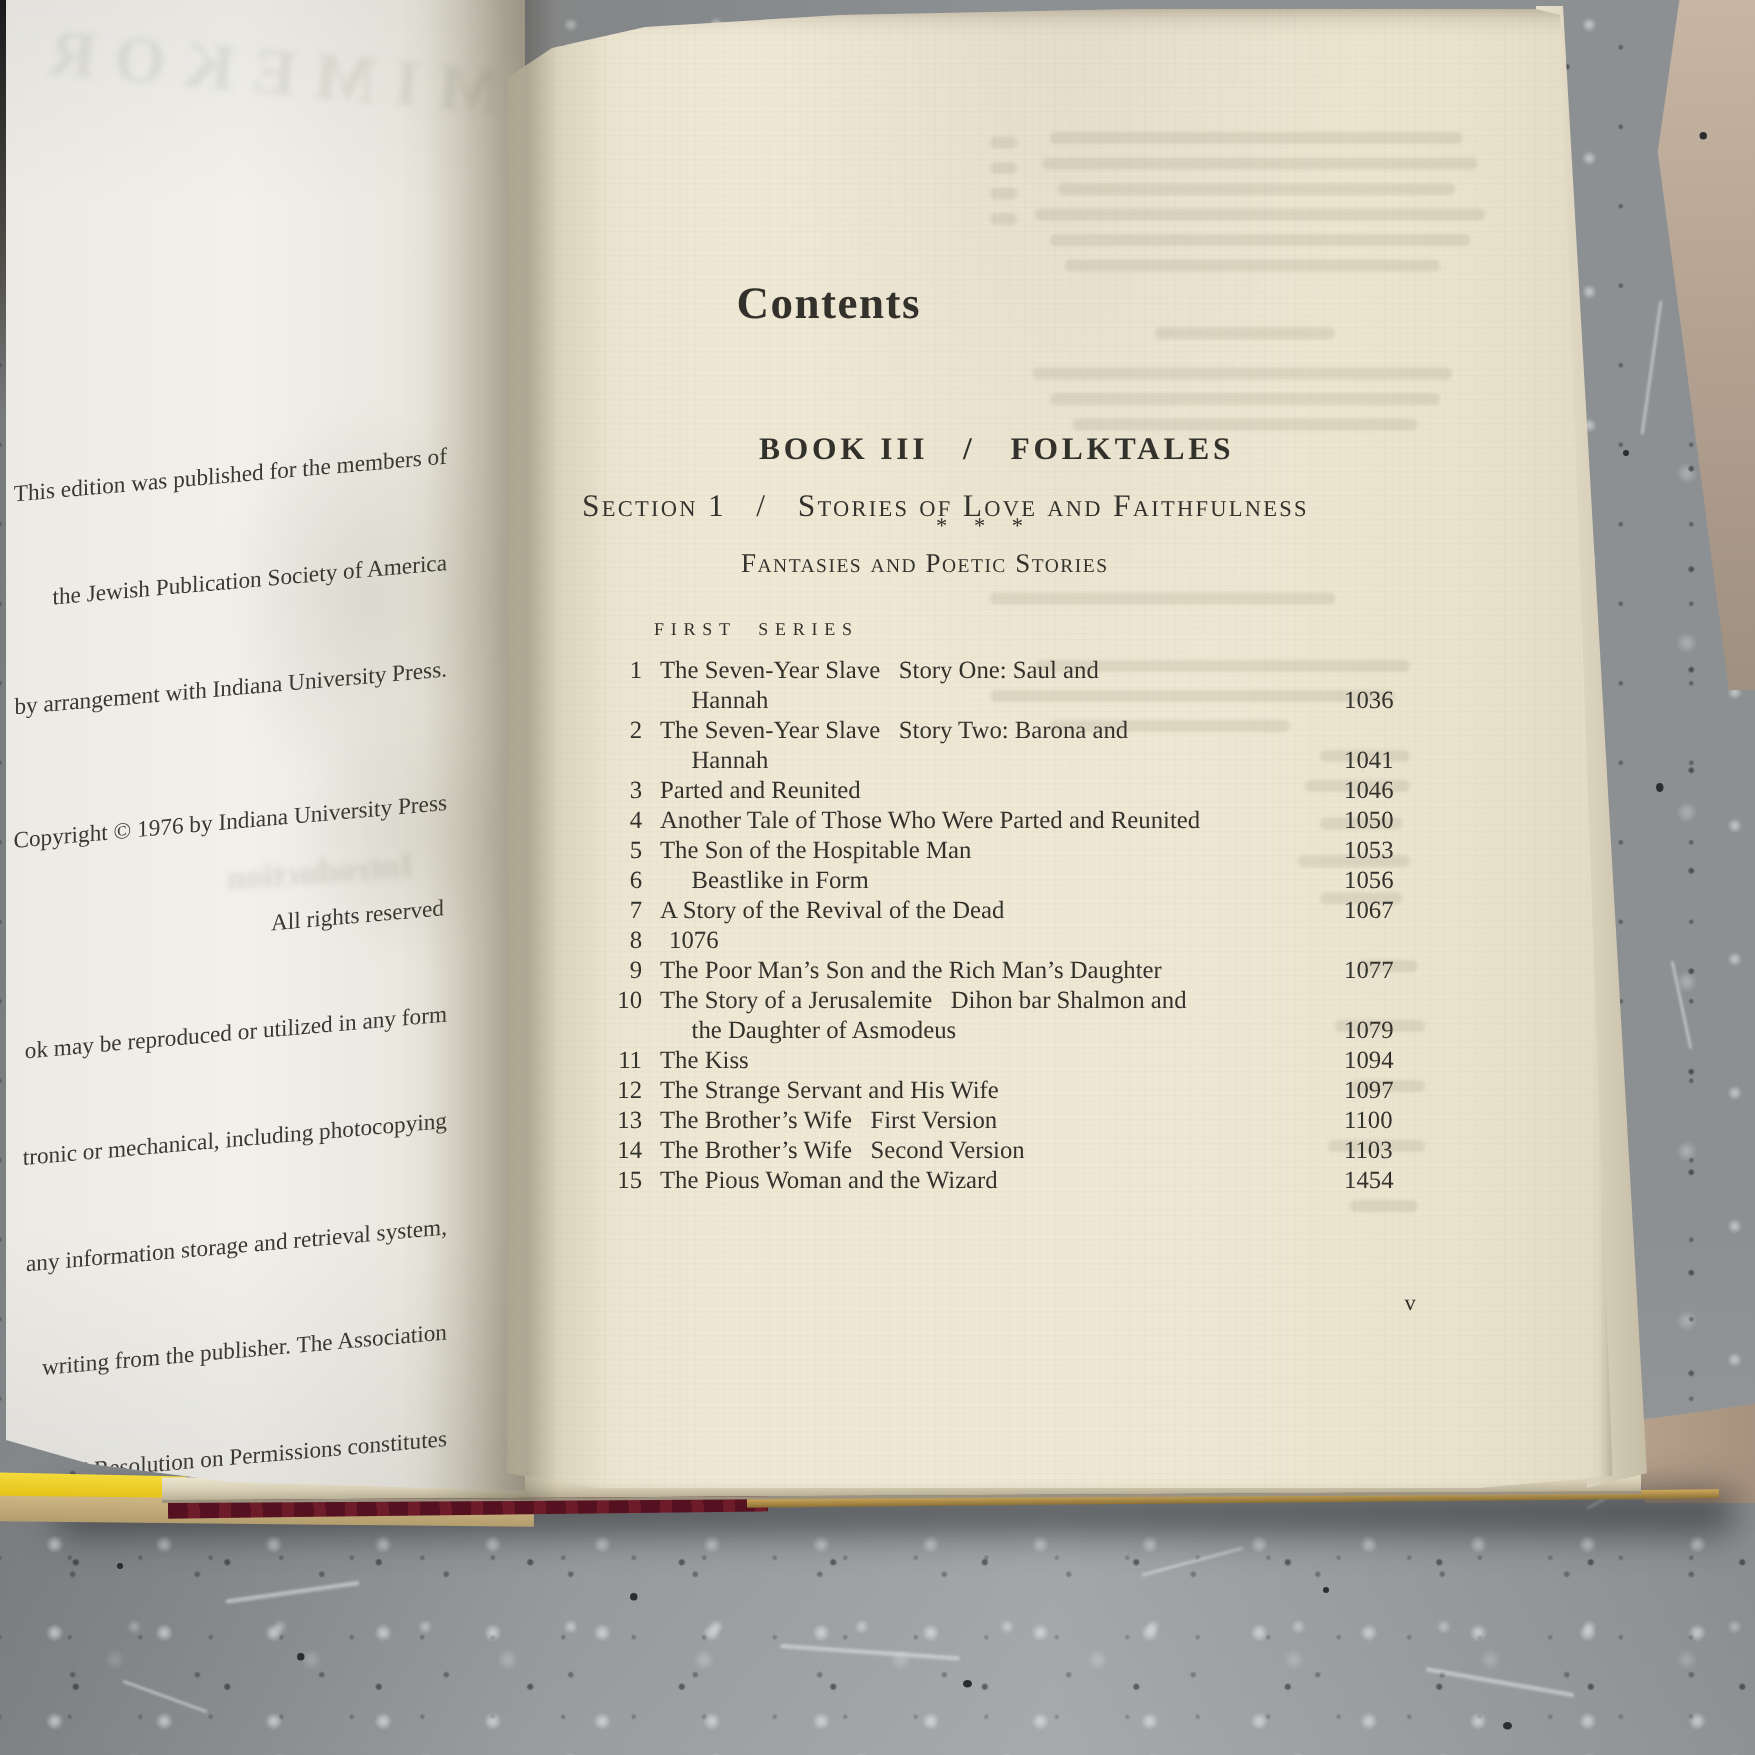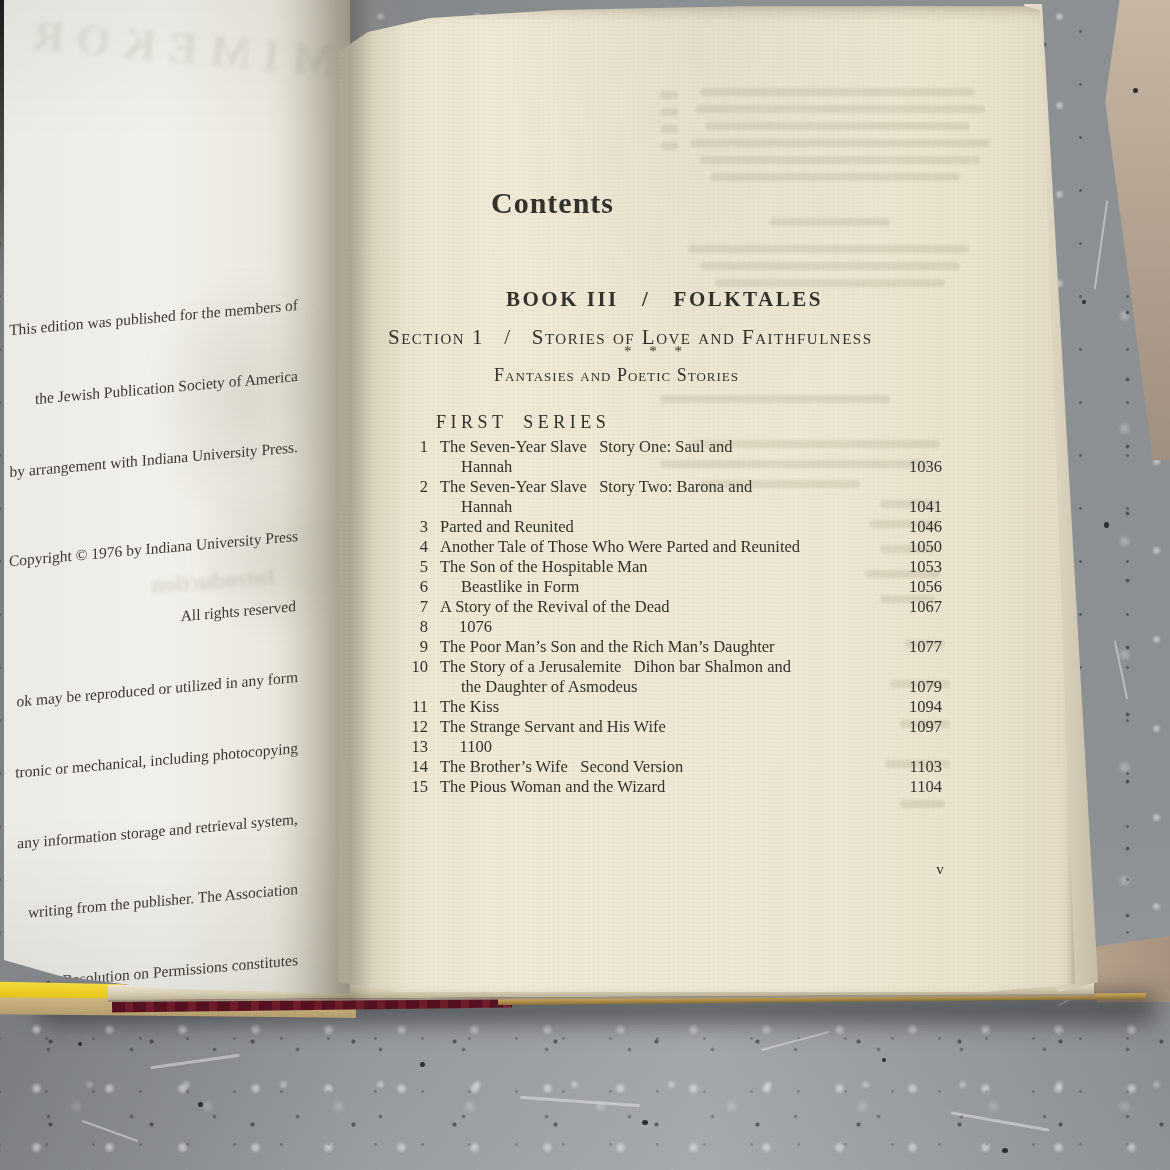--- a/index.html
+++ b/index.html
@@ -88,29 +88,29 @@
     box-shadow:inset -8px 0 10px -5px rgba(110,100,80,.4), inset 0 12px 16px -10px rgba(110,100,80,.45);
     clip-path:polygon(0 46px,30px 26px,92px 12px,222px 4px,420px 0,686px 0,702px 4px,737px 978px,648px 986px,60px 986px,0 976px);}
   .contents-title{position:absolute;left:153px;top:180px;font-size:30px;font-weight:bold;letter-spacing:1px;}
   .book-heading{position:absolute;left:168px;top:281px;font-size:21px;font-weight:bold;
     letter-spacing:2.5px;white-space:pre;}
   .section-heading{position:absolute;left:50px;top:319px;font-size:21px;font-variant:small-caps;
     letter-spacing:1.5px;white-space:pre;}
   .stars{position:absolute;left:286px;top:337px;font-size:15px;letter-spacing:7px;}
   .subsection-heading{position:absolute;left:156px;top:359px;font-size:18px;font-variant:small-caps;
     letter-spacing:1px;white-space:pre;}
-  .series-label{position:absolute;left:98px;top:406px;font-size:18px;letter-spacing:4.5px;word-spacing:7px;white-space:pre;}
+  .series-label{position:absolute;left:98px;top:406px;font-size:12px;letter-spacing:4.5px;word-spacing:7px;white-space:pre;}
   .toc{position:absolute;left:66px;top:431px;width:538px;font-size:16.5px;line-height:20px;}
   .toc-item{display:flex;align-items:flex-start;}
   .toc-num{width:24px;text-align:right;margin-right:12px;flex:none;}
   .toc-title{flex:1;}
   .toc-title .l1{display:block;white-space:pre;}
   .toc-title .l2{display:block;white-space:pre;padding-left:21px;}
   .toc-title .l2:empty{display:none;}
-  .toc-page{width:46px;margin-left:6px;flex:none;text-align:right;align-self:flex-end;}
+  .toc-page{width:46px;margin-left:6px;flex:none;text-align:left;align-self:flex-end;}
   .folio{position:absolute;left:592px;top:855px;width:20px;text-align:center;font-size:15px;}
   .ghost{position:absolute;height:8px;border-radius:4px;background:rgba(112,105,86,.13);filter:blur(1px);}
 </style>
 </head>
 <body>
 
 <div class="scene">
 
   <div class="concrete"></div>
   <div class="concrete-lower"></div>
@@ -295,35 +295,38 @@
       </div>
       <div class="toc-item">
         <span class="toc-num">12</span>
         <span class="toc-title">
             <span class="l1">The Strange Servant and His Wife</span>
           </span>
         <span class="toc-page">1097</span>
       </div>
       <div class="toc-item">
         <span class="toc-num">13</span>
+        <span class="toc-title">
+            <span class="l1">The Brother’s Wife   First Version</span>
+          </span>
         <span class="toc-page">1100</span>
       </div>
       <div class="toc-item">
         <span class="toc-num">14</span>
         <span class="toc-title">
             <span class="l1">The Brother’s Wife   Second Version</span>
           </span>
         <span class="toc-page">1103</span>
       </div>
       <div class="toc-item">
         <span class="toc-num">15</span>
         <span class="toc-title">
             <span class="l1">The Pious Woman and the Wizard</span>
           </span>
-        <span class="toc-page">1104</span>
+        <span class="toc-page">1454</span>
       </div>
     </div>
 
     <div class="folio">v</div>
   </div>
 
   <div class="gutter"></div>
 
 </div>
 

